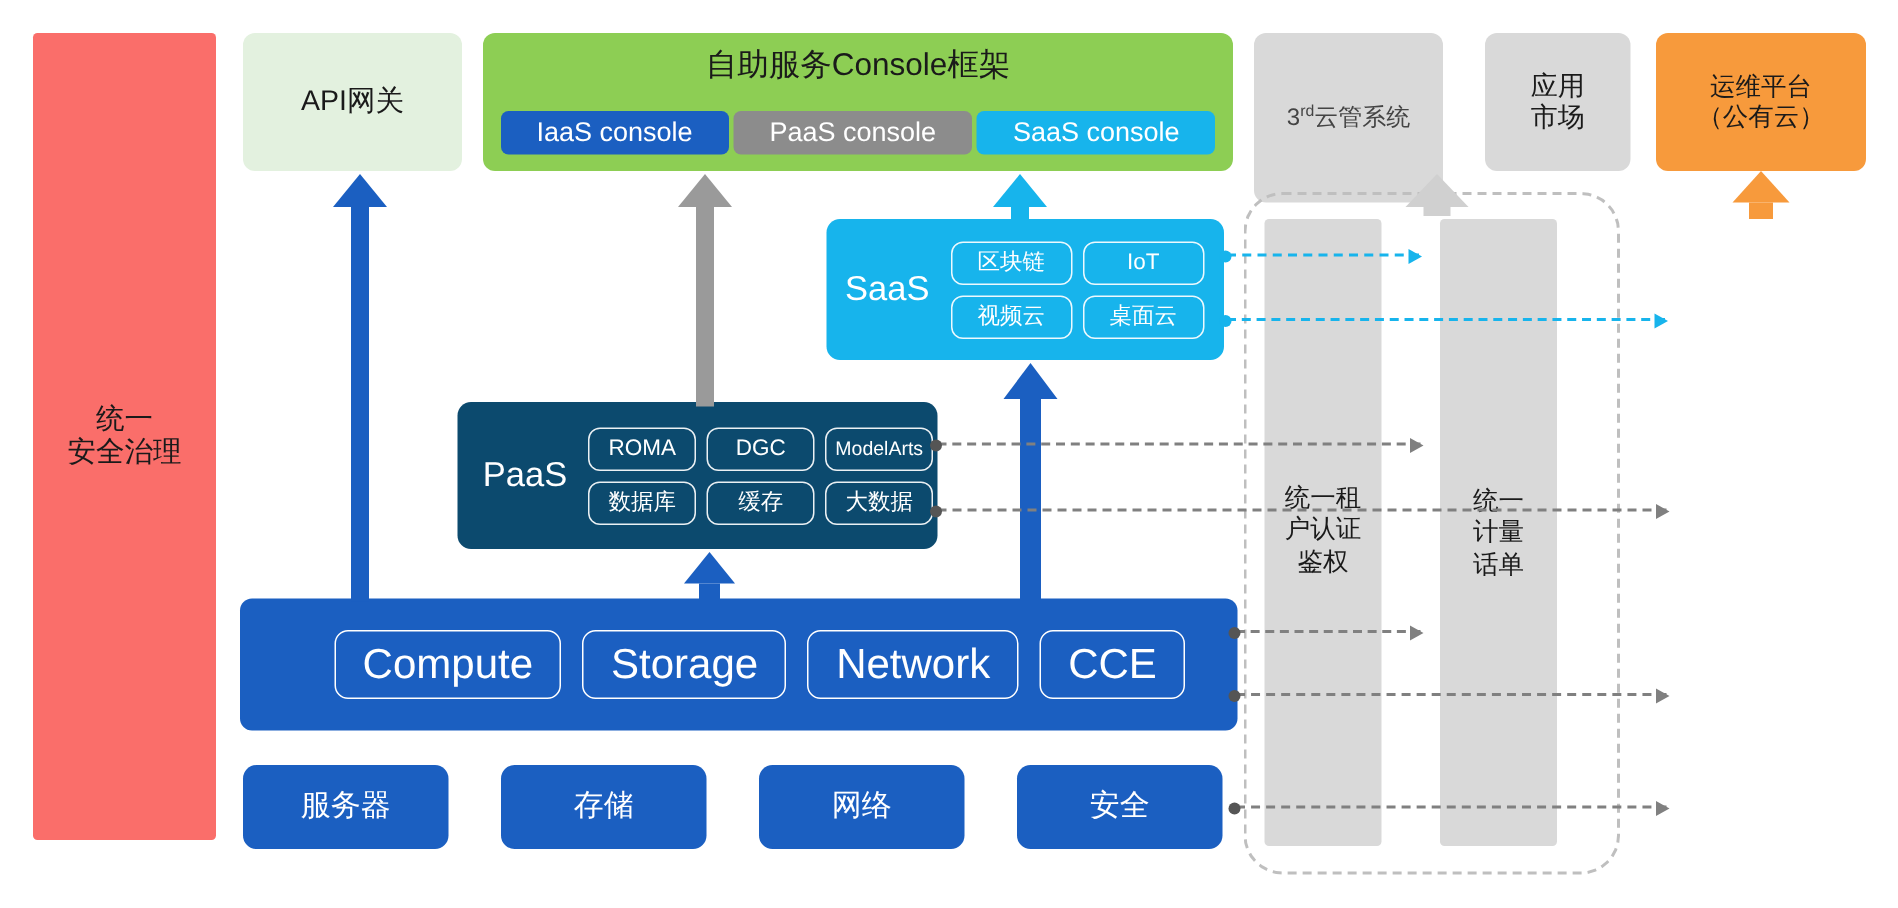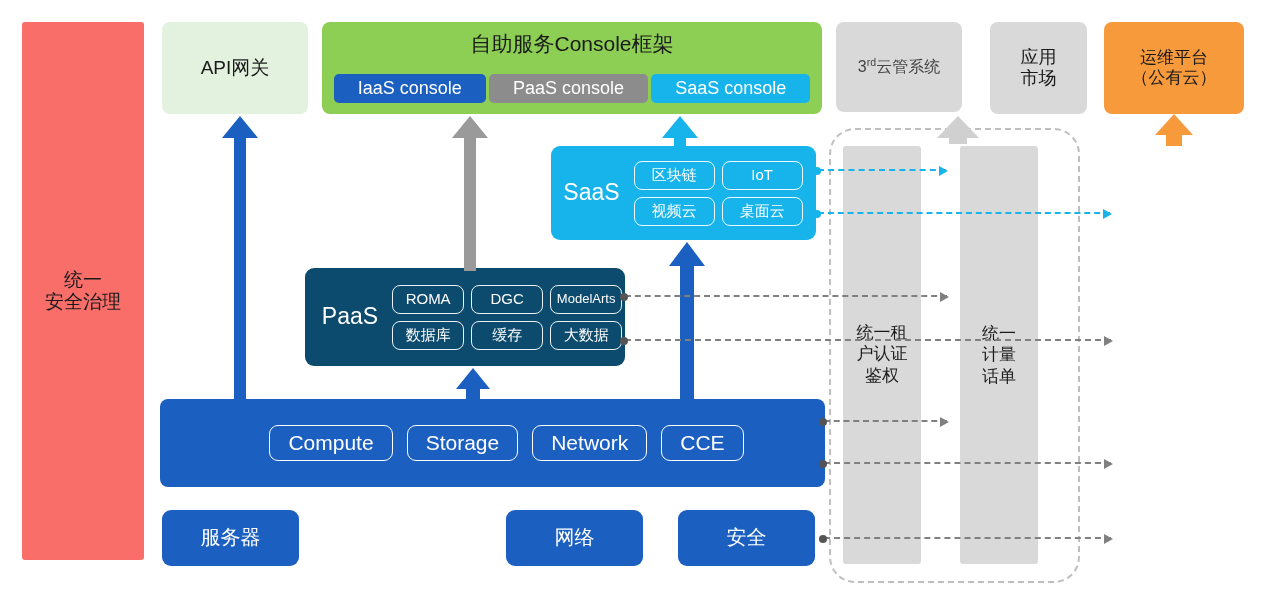--- a/index.html
+++ b/index.html
@@ -60,21 +60,21 @@
   }
   .pill-console{
     color:#ffffff; font-size:18px; border-radius:5px;
     padding:4px 24px; white-space:nowrap;
   }
   .pill-iaas{background:#1B5FC1;}
   .pill-paas{background:#8C8C8C;}
   .pill-saas{background:#17B4EC;}
 
   .box-3rd{
-    left:836px; top:22px; width:126px; height:90px;
+    left:836px; top:22px; width:126px; height:113px;
     background:#D9D9D9; color:#444; font-size:16px;
   }
   .box-market{
     left:990px; top:22px; width:97px; height:92px;
     background:#D9D9D9; color:#1a1a1a; font-size:18px;
   }
   sup{font-size:0.66em; vertical-align:super;}
 
   
   .layer-saas{
@@ -107,21 +107,21 @@
   
   .layer-infra{
     left:160px; top:399px; width:665px; height:88px;
     background:#1B5FC1; border-radius:8px;
     display:flex; align-items:center; padding-left:16px; box-sizing:border-box;
   }
   .infra-label{color:#ffffff; font-size:20px; white-space:nowrap;}
   .infra-pills{display:flex; gap:14px; margin-left:12px;}
   .infra-pill{
     border:1.6px solid #ffffff; border-radius:9px; color:#ffffff;
-    font-size:21px; padding:5px 18px; white-space:nowrap;
+    font-size:28px; padding:5px 18px; white-space:nowrap;
   }
 
   
   .hw{
     top:510px; width:137px; height:56px;
     background:#1B5FC1; color:#ffffff; font-size:20px; border-radius:9px;
   }
   .hw1{left:162px;} .hw2{left:334px;} .hw3{left:506px;} .hw4{left:678px;}
 
   
@@ -234,20 +234,23 @@
       <span class="infra-pill">Compute</span>
       <span class="infra-pill">Storage</span>
       <span class="infra-pill">Network</span>
       <span class="infra-pill">CCE</span>
     </div>
   </div>
 
   <div class="box hw hw1">
     <span>服务器</span>
   </div>
+  <div class="box hw hw2">
+    <span>存储</span>
+  </div>
   <div class="box hw hw3">
     <span>网络</span>
   </div>
   <div class="box hw hw4">
     <span>安全</span>
   </div>
 
   <div class="arrow-up" style="left:222px;top:116px;width:36px;height:285px;">
     <div class="head" style="border-width:0 18px 22px 18px;border-bottom-color:#1B5FC1;"></div>
     <div class="shaft" style="top:22px;width:12px;height:263px;background:#1B5FC1;"></div>

